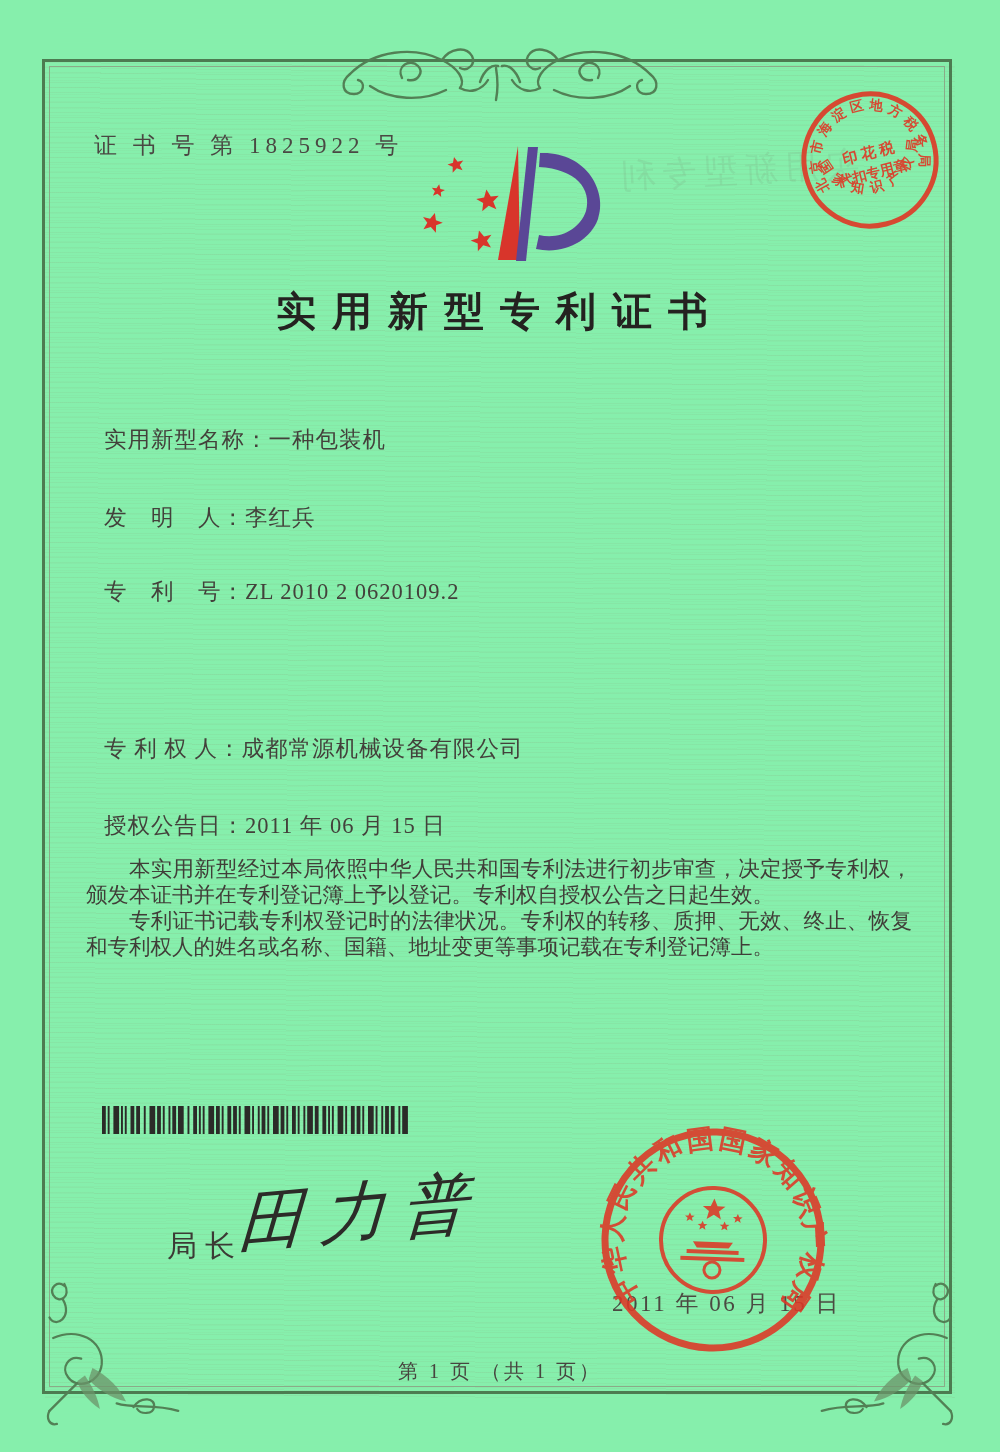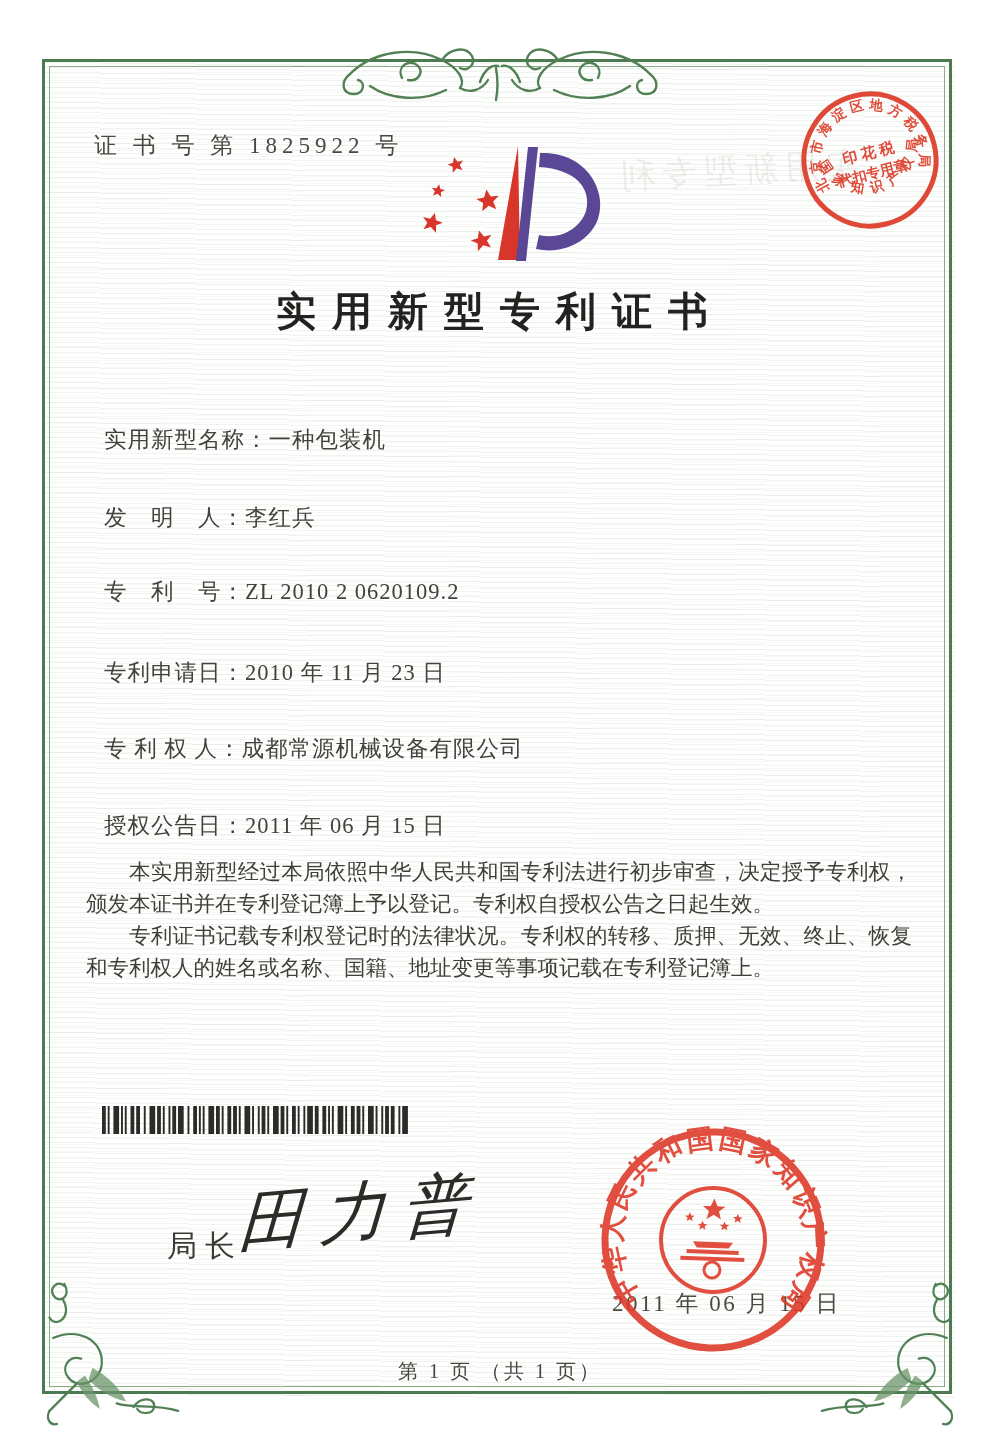--- a/index.html
+++ b/index.html
@@ -1,18 +1,18 @@
 <!DOCTYPE html>
 <html><head>
 <meta charset="utf-8">
 <style>
   html,body{margin:0;padding:0;background:#e9e6da;}
   .page{
     position:relative;width:1000px;height:1452px;margin:0 auto;
-    background:#ffffff;
+    background:#86efac;
     font-family:"Liberation Serif","DejaVu Serif",serif;
     overflow:hidden;
   }
   .texture{
     position:absolute;left:45px;top:62px;width:910px;height:1336px;
     background:
       repeating-linear-gradient(0.6deg, rgba(139,169,124,.13) 0 1px, transparent 1px 5px),
       repeating-linear-gradient(-0.4deg, rgba(139,169,124,.07) 0 1px, transparent 1px 7px);
   }
   .frame-outer{
@@ -30,21 +30,21 @@
     position:absolute;left:600px;top:148px;width:260px;font-size:34px;letter-spacing:7px;
     color:#6e6a58;opacity:.10;transform:scaleX(-1) rotate(3deg);
   }
   .doc-title{
     position:absolute;left:0;top:284px;width:100%;text-align:center;
     font-size:40px;font-weight:700;letter-spacing:16px;color:#242220;
   }
   .field-row{position:absolute;left:104px;font-size:22.5px;color:#43413b;letter-spacing:1px;white-space:nowrap;}
   .paras{
     position:absolute;left:86px;top:856px;width:826px;
-    font-size:21.5px;line-height:32px;color:#403e38;text-align:justify;
+    font-size:21.5px;line-height:26px;color:#403e38;text-align:justify;
   }
   .paras p{margin:0;text-indent:2em;}
   .svgbox{position:absolute;}
   .seal-date{
     position:absolute;left:612px;top:1288px;font-size:23px;letter-spacing:2.5px;color:#4b4a42;z-index:5;
   }
   .seal-svg{z-index:6;opacity:.88;}
   .director{
     position:absolute;left:167px;top:1226px;font-size:30px;letter-spacing:8px;color:#3c3a35;
   }
@@ -152,23 +152,20 @@
   <div class="doc-title">实用新型专利证书</div>
 
   <div class="field-row" style="top:502px;">
     <span>发　明　人：</span><span>李红兵</span>
   </div>
   <div class="field-row" style="top:424px;">
     <span>实用新型名称：</span><span>一种包装机</span>
   </div>
   <div class="field-row" style="top:576px;">
     <span>专　利　号：</span><span>ZL 2010 2 0620109.2</span>
-  </div>
-  <div class="field-row" style="top:657px;">
-    <span>专利申请日：</span><span>2010 年 11 月 23 日</span>
   </div>
   <div class="field-row" style="top:733px;">
     <span>专 利 权 人：</span><span>成都常源机械设备有限公司</span>
   </div>
   <div class="field-row" style="top:810px;">
     <span>授权公告日：</span><span>2011 年 06 月 15 日</span>
   </div>
 
   <div class="paras">
     <p>本实用新型经过本局依照中华人民共和国专利法进行初步审查，决定授予专利权，颁发本证书并在专利登记簿上予以登记。专利权自授权公告之日起生效。</p>

